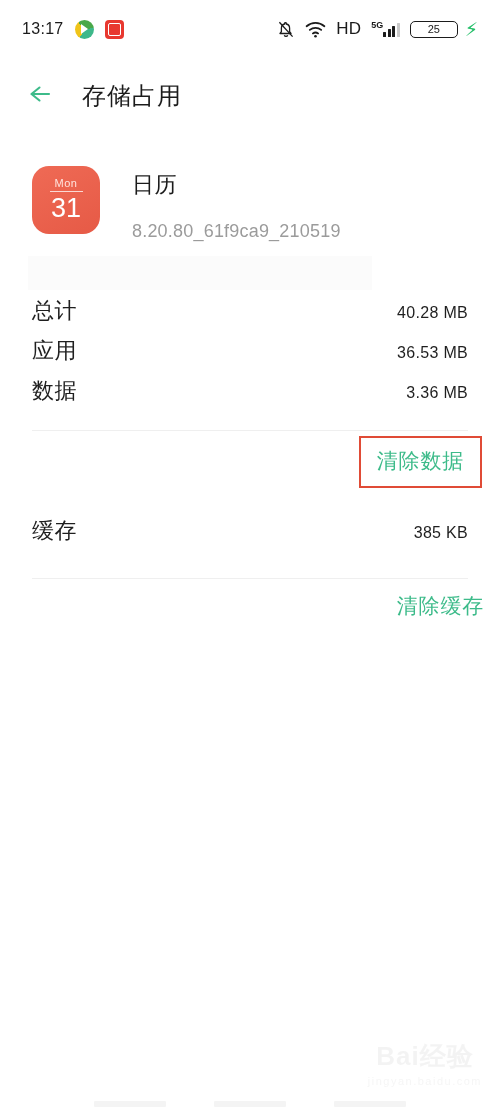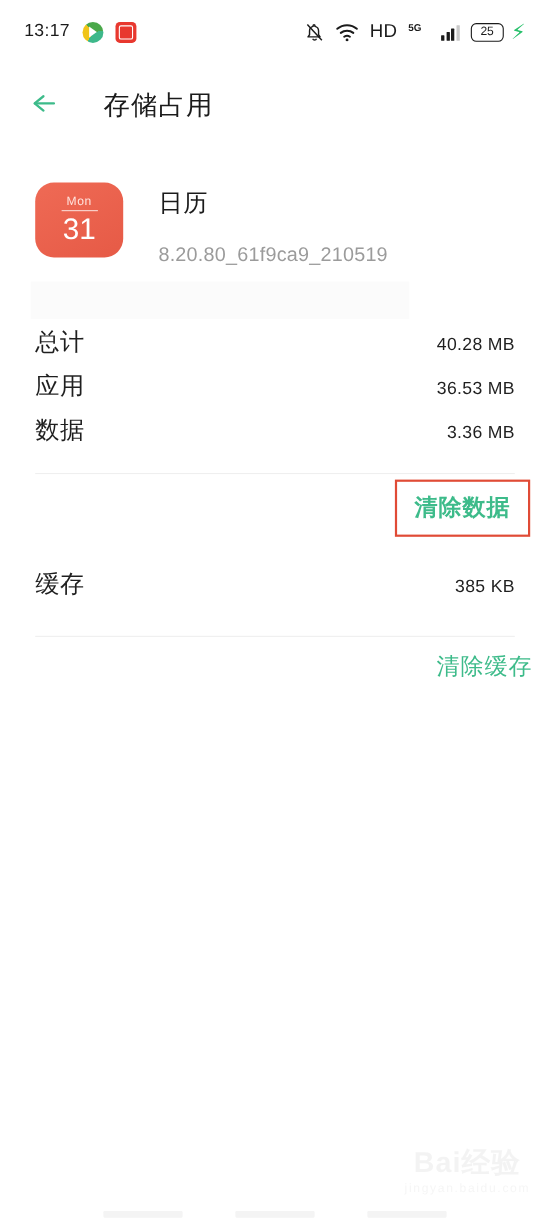--- a/index.html
+++ b/index.html
@@ -36,44 +36,44 @@
   .icon-red {
     background:#e8382f; border-radius:4px;
     display:flex; align-items:center; justify-content:center;
   }
   .icon-red::after{
     content:""; width:11px; height:11px; border:1.6px solid #ffffff; border-radius:2px;
   }
   .sb-right { margin-left:auto; display:flex; align-items:center; gap:10px; }
   .sb-right svg { display:block; }
   .sb-hd { font-size:17px; color:#1b1b1b; font-weight:500; letter-spacing:0.2px; }
-  .sb-5g { display:flex; align-items:flex-end; gap:18px; }
+  .sb-5g { display:flex; align-items:flex-end; gap:0; }
   .sb-5g .g5 { font-size:9px; color:#1b1b1b; font-weight:700; line-height:8px; margin-bottom:8px; }
   .bars { display:flex; align-items:flex-end; gap:1.5px; height:15px; }
   .bars i { width:3px; background:#1b1b1b; display:block; border-radius:0.5px; }
   .bars i:nth-child(1){height:5px;}
   .bars i:nth-child(2){height:8px;}
   .bars i:nth-child(3){height:11px;}
   .bars i:nth-child(4){height:14px;background:#c9c9c9;}
   .battery {
-    width:30px; height:17px; border:1.6px solid #1b1b1b; border-radius:5px;
+    width:48px; height:17px; border:1.6px solid #1b1b1b; border-radius:5px;
     display:flex; align-items:center; justify-content:center;
   }
   .battery span { font-size:11px; color:#1b1b1b; letter-spacing:-0.3px; }
   .bolt { color:#27c06b; font-size:19px; line-height:1; margin-left:-3px; }
 
   
   .header { position:absolute; top:68px; left:0; right:0; height:56px; display:flex; align-items:center; }
   .back-btn { width:56px; height:56px; margin-left:14px; display:flex; align-items:center; justify-content:center; cursor:pointer; }
-  .page-title { font-size:24px; color:#1b1b1b; font-weight:500; margin-left:24px; letter-spacing:1px; }
+  .page-title { font-size:24px; color:#1b1b1b; font-weight:500; margin-left:12px; letter-spacing:1px; }
 
   
   .app-row { position:absolute; top:166px; left:32px; right:32px; display:flex; align-items:flex-start; }
   .app-icon {
-    width:80px; height:68px; border-radius:17px;
+    width:68px; height:68px; border-radius:17px;
     background:linear-gradient(150deg,#ef6a55 0%,#e65a46 100%);
     display:flex; flex-direction:column; align-items:center; justify-content:center;
     flex:none;
   }
   .app-icon .mon { font-size:11px; color:#ffe3dd; letter-spacing:0.5px; line-height:12px; padding-bottom:2px; }
   .app-icon .rule { width:33px; height:1px; background:rgba(255,255,255,.75); }
   .app-icon .day { font-size:27px; color:#ffffff; line-height:30px; padding-top:1px; font-weight:400; }
   .app-meta { margin-left:32px; padding-top:4px; }
   .app-name { font-size:22px; color:#1b1b1b; letter-spacing:0.5px; }
   .app-version { font-size:18px; color:#9b9b9b; margin-top:21px; letter-spacing:0.2px; }
@@ -90,21 +90,20 @@
   .divider { height:1px; background:#efefef; width:100%; }
   .action-link {
     font-size:21px; color:#3dbb8a; letter-spacing:0.8px;
     text-align:right; cursor:pointer; display:inline-block;
   }
   .clear-data-wrap { position:absolute; top:428px; left:32px; right:32px; height:68px; display:flex; align-items:center; justify-content:flex-end; }
   .annot-box {
     border:2px solid #e04b36;
     padding:9px 16px 11px 16px;
     margin-right:-14px;
-    font-weight:bold;
   }
   .cache-block { position:absolute; top:516px; left:32px; right:32px; }
   .clear-cache-wrap { position:absolute; top:592px; left:32px; right:16px; display:flex; justify-content:flex-end; }
 
   
   .watermark {
     position:absolute; right:18px; bottom:24px;
     text-align:center; opacity:.16; pointer-events:none;
   }
   .wm-main { font-size:26px; color:#b9b9b9; letter-spacing:1px; font-weight:700; }

